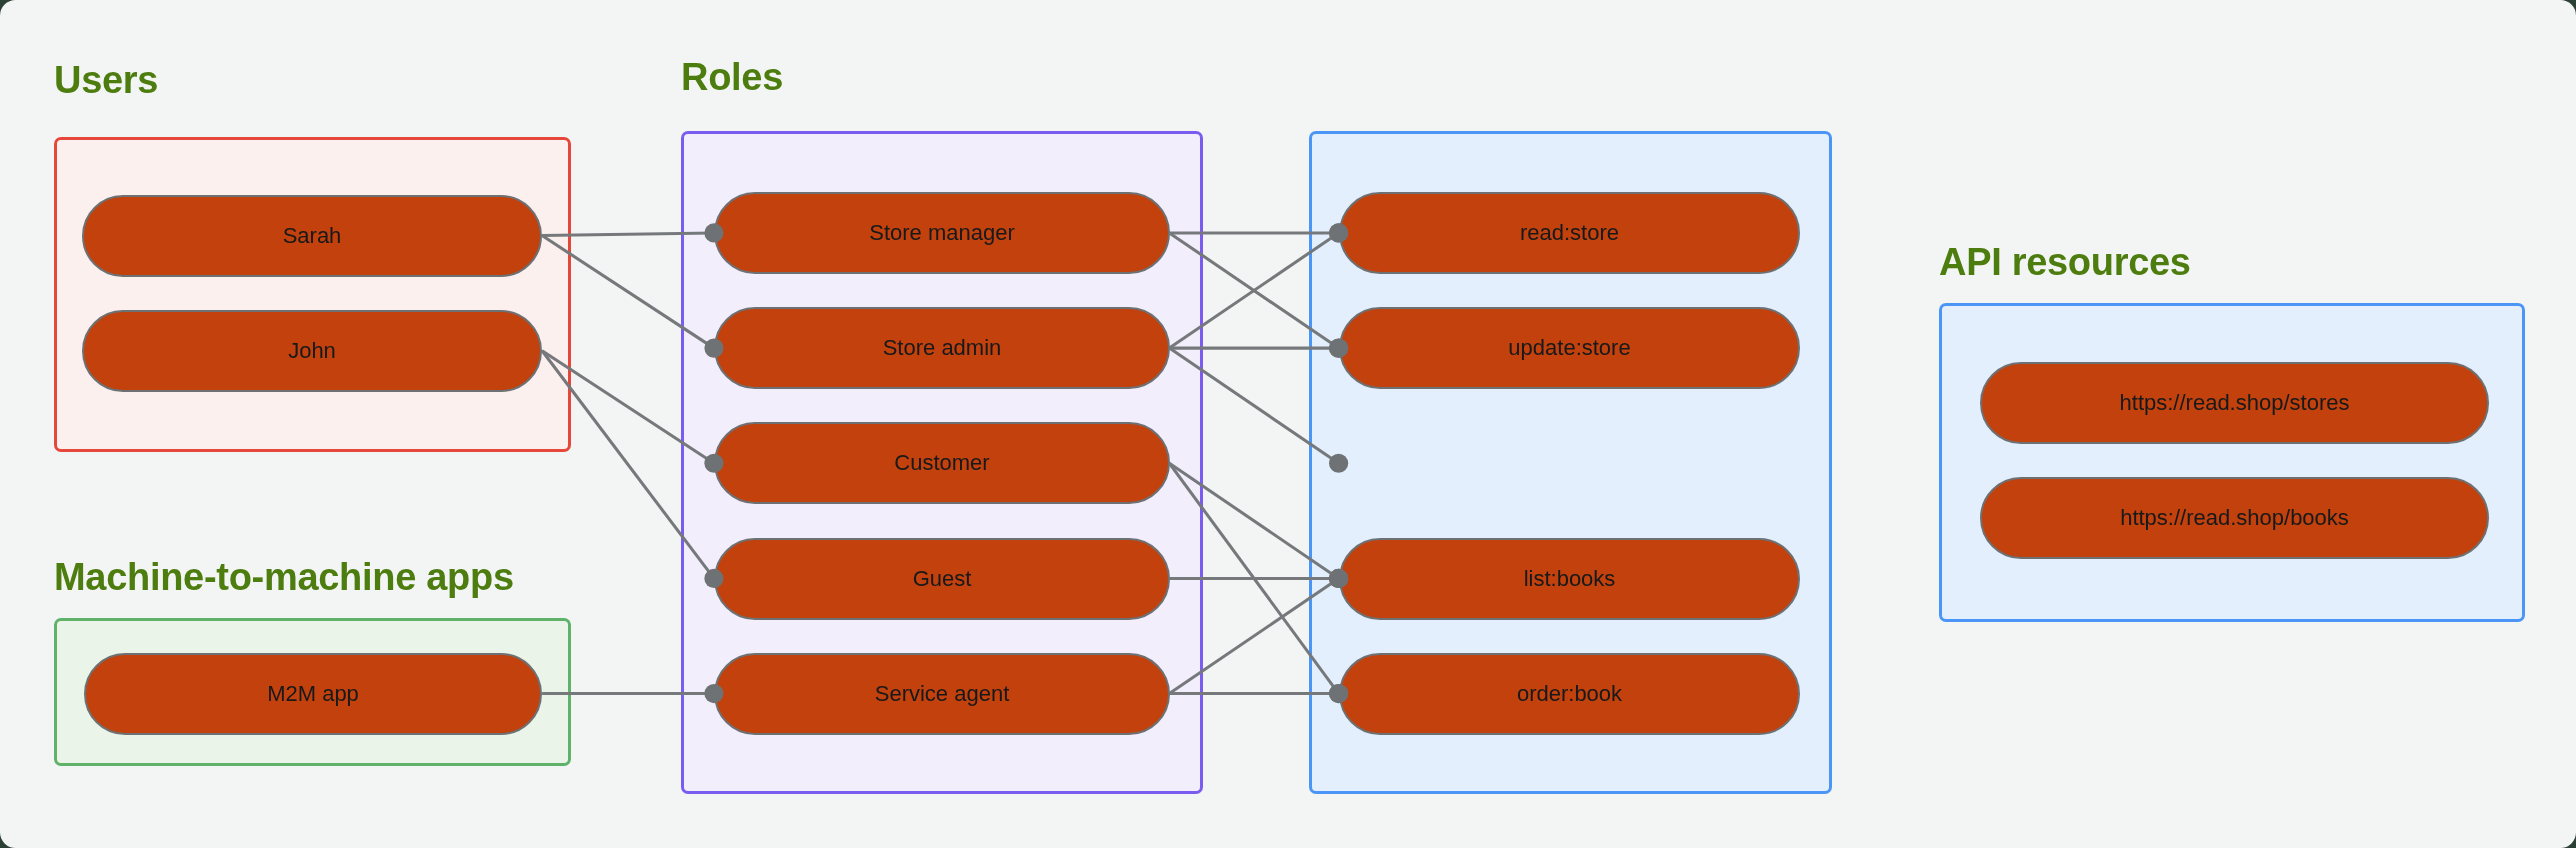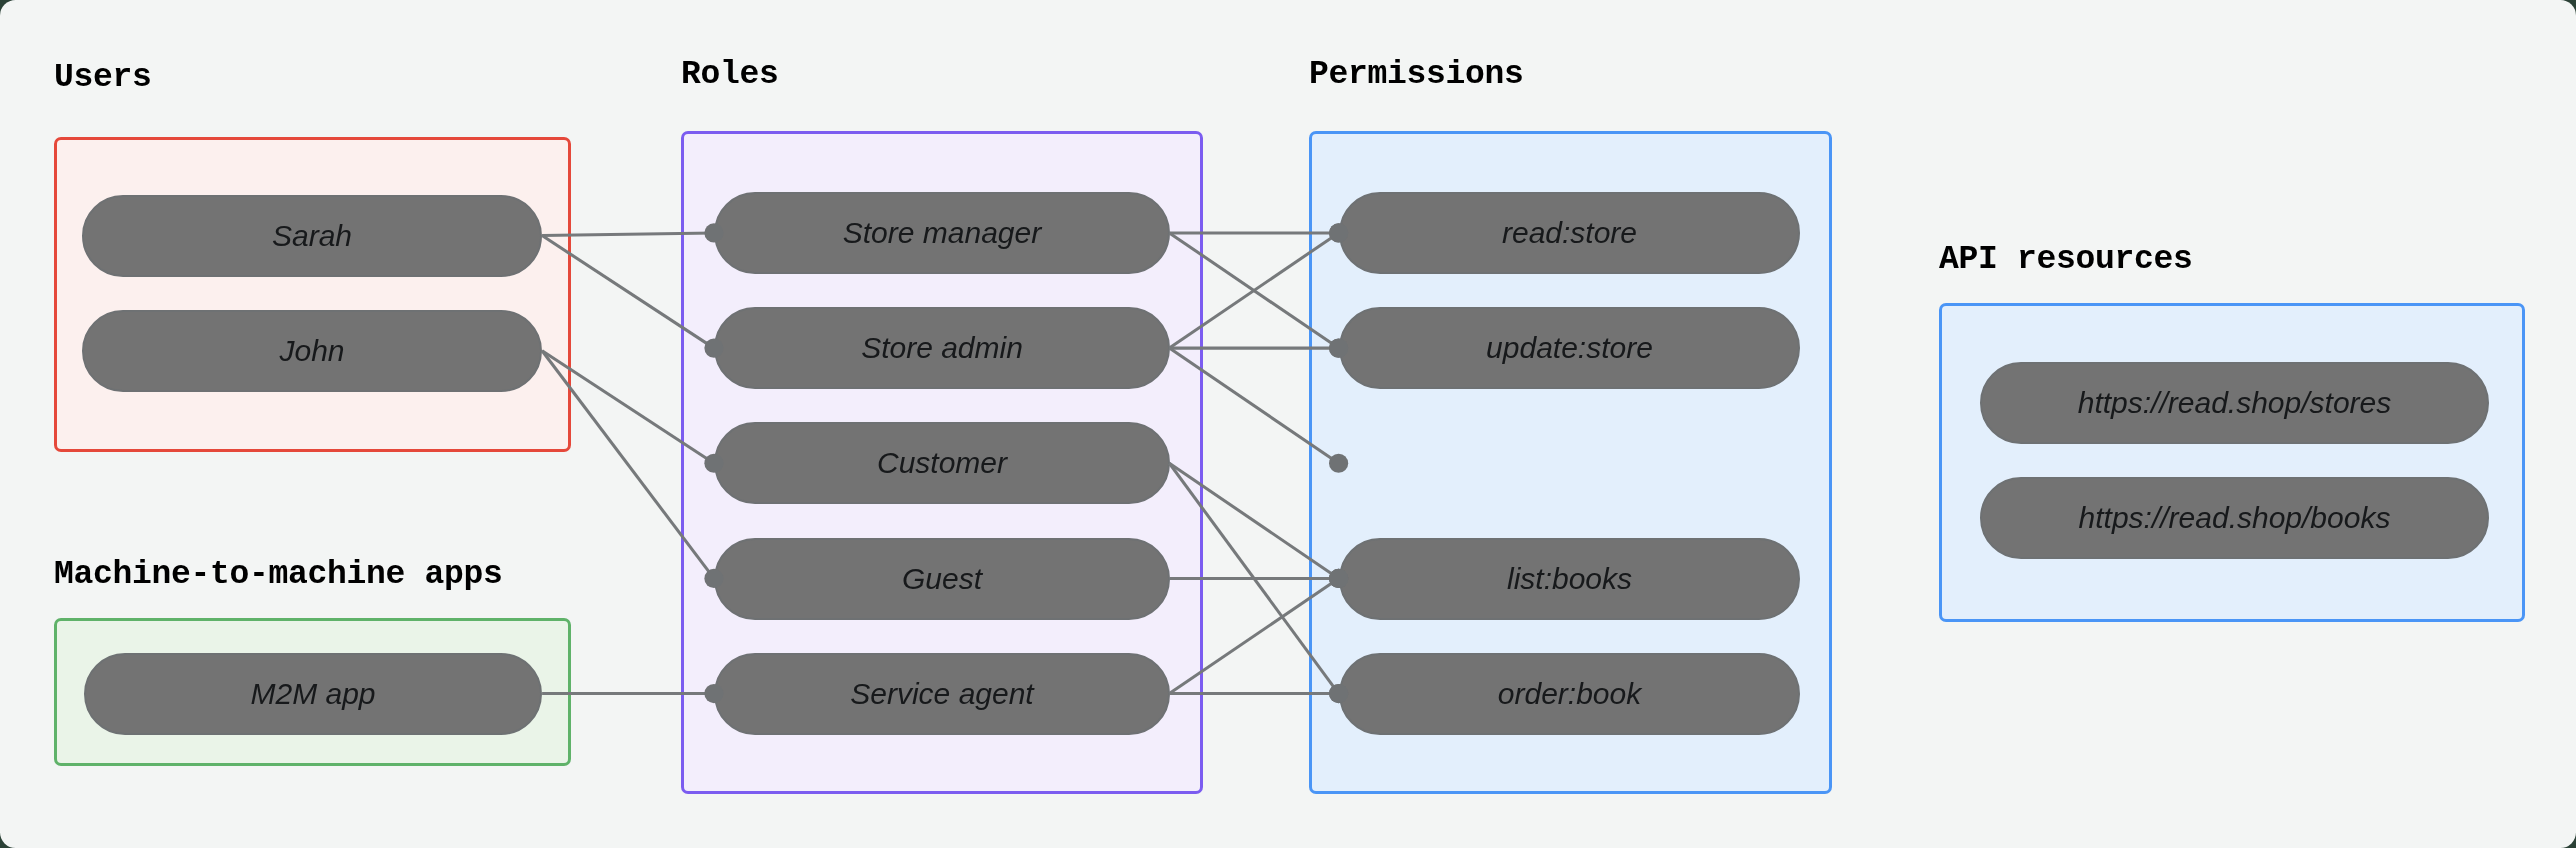--- a/index.html
+++ b/index.html
@@ -15,48 +15,47 @@
   .gbox{
     position:absolute;border:3.5px solid;border-radius:7px;
     box-sizing:border-box;z-index:1;
   }
   .gbox.users{border-color:#e5483a;background:#fcf0ee;}
   .gbox.m2m{border-color:#5fb269;background:#eaf4e8;}
   .gbox.roles{border-color:#7b5cf0;background:#f3eefc;}
   .gbox.perms{border-color:#4a95f6;background:#e3effc;}
   .gbox.api{border-color:#4a95f6;background:#e3effc;}
   .glabel{
-    position:absolute;font-size:33px;font-weight:600;color:#000000;
-    letter-spacing:-0.3px;z-index:2;white-space:nowrap;font-family:Liberation Mono, monospace;
+    position:absolute;font-size:38px;font-weight:600;color:#4d7c0f;
+    letter-spacing:-0.3px;z-index:2;white-space:nowrap;
   }
   .pill{
     position:absolute;height:82px;box-sizing:border-box;
-    background:#737373;border:2.6px solid #6e7173;border-radius:41px;
+    background:#c2410c;border:2.6px solid #6e7173;border-radius:41px;
     display:flex;align-items:center;justify-content:center;
-    font-size:30px;color:#17191b;z-index:2;white-space:nowrap;font-style:italic;
+    font-size:22px;color:#17191b;z-index:2;white-space:nowrap;
   }
   #edge-layer{
     position:absolute;left:0;top:0;z-index:3;pointer-events:none;
   }
 </style>
 </head>
 <body>
 
 <div class="canvas">
 
   <div class="gbox users" style="left:54px;top:137px;width:517px;height:315px;"></div>
   <div class="gbox m2m" style="left:54px;top:618px;width:517px;height:148px;"></div>
   <div class="gbox roles" style="left:681px;top:131px;width:522px;height:663px;"></div>
   <div class="gbox perms" style="left:1309px;top:131px;width:523px;height:663px;"></div>
   <div class="gbox api" style="left:1939px;top:303px;width:586px;height:319px;"></div>
 
   <div class="glabel" style="left:54px;top:59px;">Users</div>
   <div class="glabel" style="left:54px;top:556px;text-align:center;">Machine-to-machine apps</div>
   <div class="glabel" style="left:681px;top:56px;">Roles</div>
-  <div class="glabel" style="left:1309px;top:56px;">Permissions</div>
   <div class="glabel" style="left:1939px;top:241px;">API resources</div>
 
   <div class="pill" style="left:82px;top:195px;width:460px;">Sarah</div>
   <div class="pill" style="left:82px;top:310px;width:460px;">John</div>
 
   <div class="pill" style="left:84px;top:653px;width:458px;">M2M app</div>
 
   <div class="pill" style="left:714px;top:192px;width:456px;">Store manager</div>
   <div class="pill" style="left:714px;top:307px;width:456px;">Store admin</div>
   <div class="pill" style="left:714px;top:538px;width:456px;">Guest</div>

